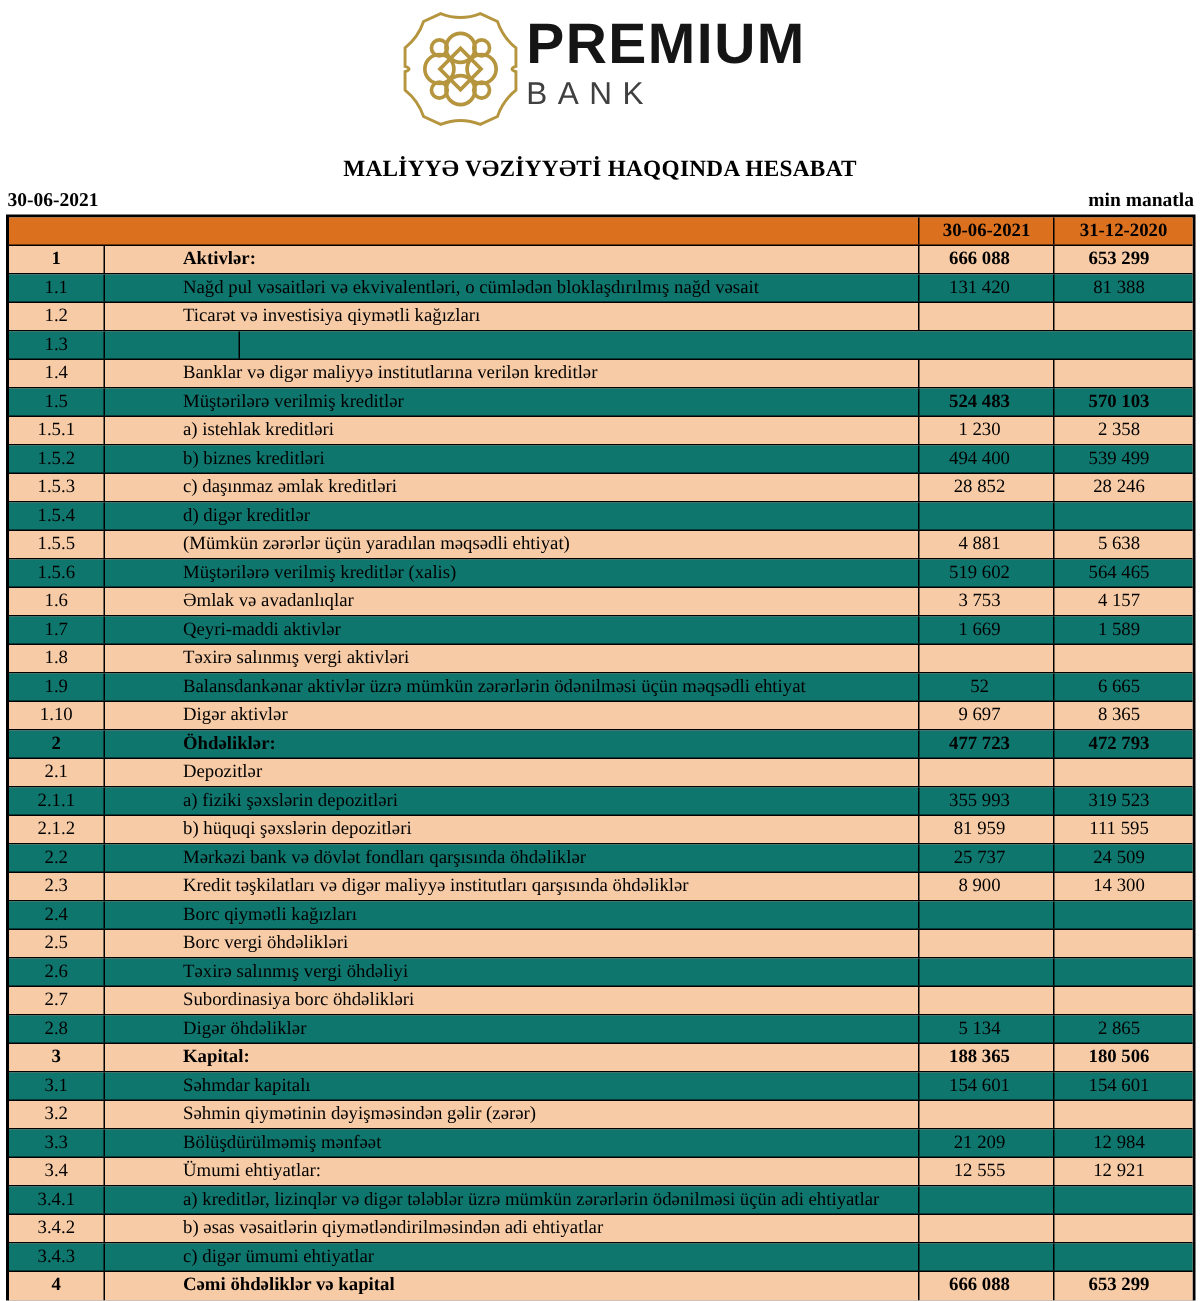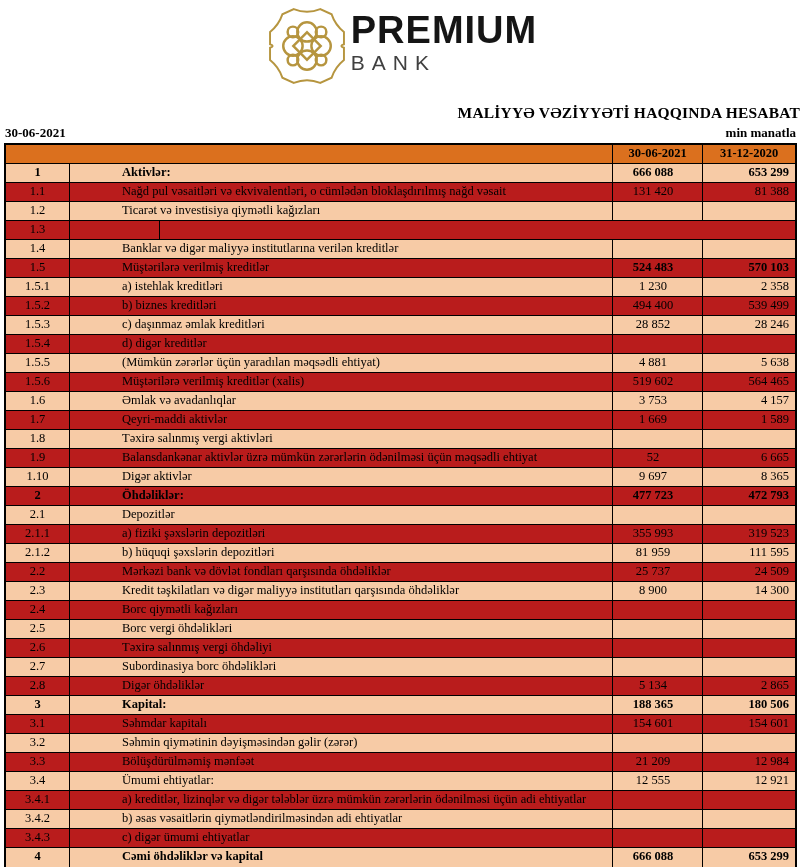--- a/index.html
+++ b/index.html
@@ -20,48 +20,48 @@
   .brand-name {
     font-family: "Liberation Sans", sans-serif;
     font-weight: 700; font-size: 38px; letter-spacing: 1px; color: #151515;
   }
   .brand-sub {
     font-family: "Liberation Sans", sans-serif;
     font-weight: 400; font-size: 21px; letter-spacing: 7px; color: #404040;
     margin-top: 3px;
   }
   .report-title {
-    text-align: right; font-weight: 700; font-size: 15.5px;
+    text-align: center; font-weight: 700; font-size: 15.5px;
     margin-top: 14px; letter-spacing: 0.2px;
   }
   .meta-row {
     display: flex; justify-content: space-between;
     font-weight: 700; font-size: 13px;
     padding: 0 4px 0 5px; margin-top: 3px;
   }
   .fin-table {
     margin: 2px 3px 0 4px;
     border: 2px solid #000;
   }
   .t-row {
     display: flex; height: 19px; line-height: 17px;
     border-bottom: 1px solid #000;
-    font-size: 12.5px; background: #b91c1c;
+    font-size: 12.5px; background: #0f766e;
   }
   .t-row:last-child { border-bottom: none; }
   .t-row.peach { background: var(--peach, #F7CBA6); }
   .t-row.header { background: var(--orange, #DB701E); font-weight: 700; height: 19px; }
   .t-row.bold { font-weight: 700; }
   .cell { border-right: 1px solid #000; overflow: hidden; white-space: nowrap; }
   .cell:last-child { border-right: none; }
   .cell-num  { width: 64px; text-align: center; }
   .cell-label{ flex: 1 1 auto; padding-left: 4px; margin-left: 48px; }
   .cell-wide { width: 608px; flex: 1 1 auto; }
   .cell-v1   { width: 90px; text-align: center; padding-right: 9px; }
-  .cell-v2   { width: 92px; text-align: right; padding-right: 6px; }
+  .cell-v2   { width: 92px; text-align: center; padding-right: 6px; }
   .t-row.header .cell-v1, .t-row.header .cell-v2 { text-align: center; padding-right: 0; }
   .t-row .vbold { font-weight: 700; }
 </style>
 </head>
 <body>
 
 <div class="logo-row">
   <svg class="emblem" viewBox="0 0 100 100" fill="none">
     <g stroke="#B6953F" stroke-width="2.2" fill="none">
       <path d="M35,8 Q50,14 65,8 L78,14 Q82,26 92,34 L92,48 Q86,50 92,52 L92,66 Q82,74 78,86 L65,92 Q50,86 35,92 L22,86 Q18,74 8,66 L8,52 Q14,50 8,48 L8,34 Q18,26 22,14 Z"></path>

